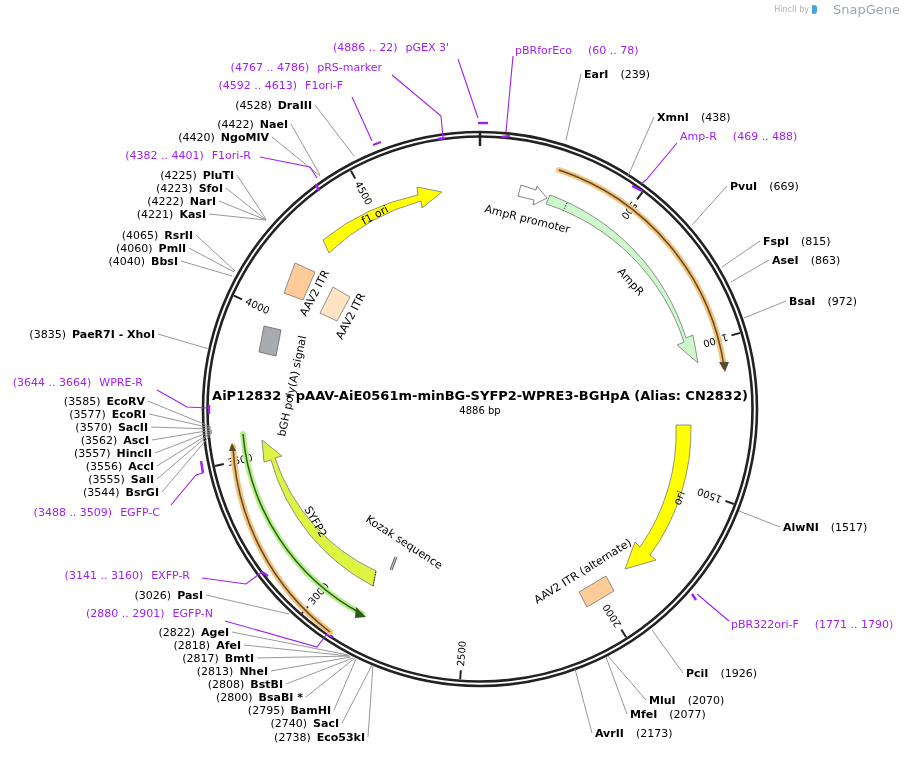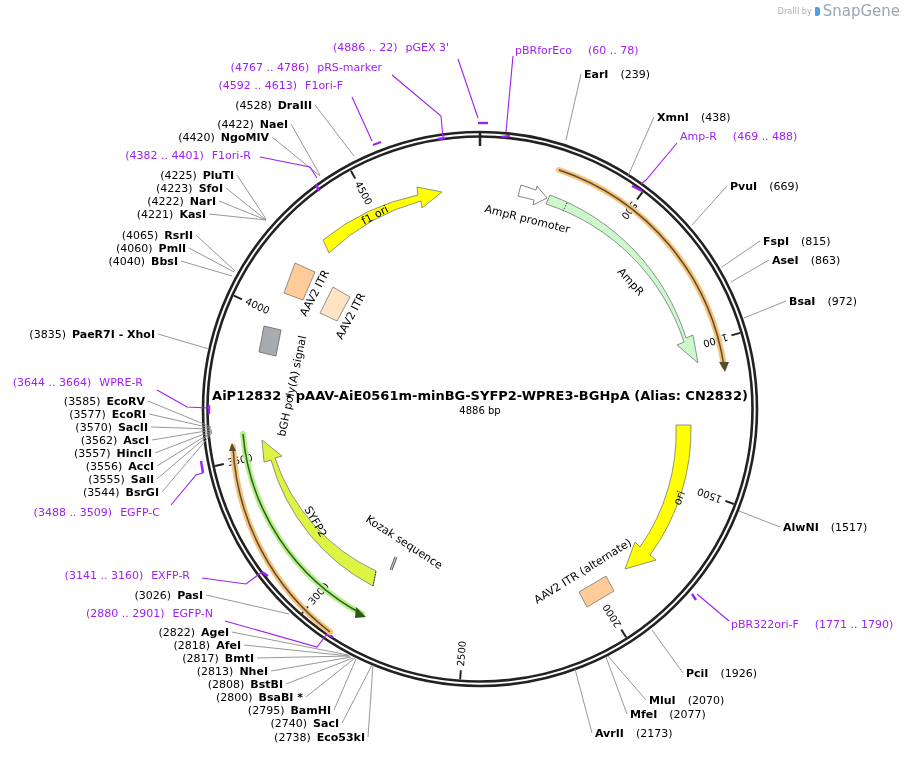--- a/index.html
+++ b/index.html
@@ -1,36 +1,36 @@
 <!DOCTYPE html>
 <html><head>
 <meta charset="utf-8">
 <style>
   html, body { margin: 0; padding: 0; background: #ffffff; }
   body { width: 908px; height: 757px; position: relative; overflow: hidden;
          font-family: "DejaVu Sans", sans-serif; }
   #map { position: absolute; left: 0; top: 0; }
   .credit { position: absolute; right: 8px; top: 2px; font-size: 8px; color: #b0b0b0;
             font-family: "DejaVu Sans", sans-serif; display: flex; align-items: center; gap: 3px; }
-  .credit .brand { color: #9aa6b2; font-size: 15px; }
+  .credit .brand { color: #9aa6b2; font-size: 13px; margin-left: 13px; }
   .credit .logo { display: inline-block; width: 5px; height: 9px; background: #4aa3df; border-radius: 1px 3px 3px 1px; }
   svg text { font-family: "DejaVu Sans", sans-serif; }
   .site-name { font-weight: bold; fill: #000; font-size: 11px; }
   .site-pos  { fill: #000; font-size: 11px; }
   .primer-lbl { fill: #a020f0; font-size: 11px; }
   .feat-lbl  { fill: #000; font-size: 11px; }
   .tick-lbl  { fill: #000; font-size: 10px; }
   .title { font-weight: bold; font-size: 13px; fill: #000; }
   .subtitle { font-size: 10px; fill: #000; }
 </style>
 </head>
 <body>
 
 <div class="credit">
-  <span>DraIII by</span>
+  <span>HincII by</span>
   <span class="logo"></span>
   <span class="brand">SnapGene</span>
 </div>
 
 <svg id="map" width="908" height="757" viewBox="0 0 908 757">
 
   <g>
     <circle cx="480" cy="409" r="277" fill="none" stroke="#222" stroke-width="2.6"></circle>
     <circle cx="480" cy="409" r="272.5" fill="none" stroke="#222" stroke-width="2.6"></circle>
   </g>

